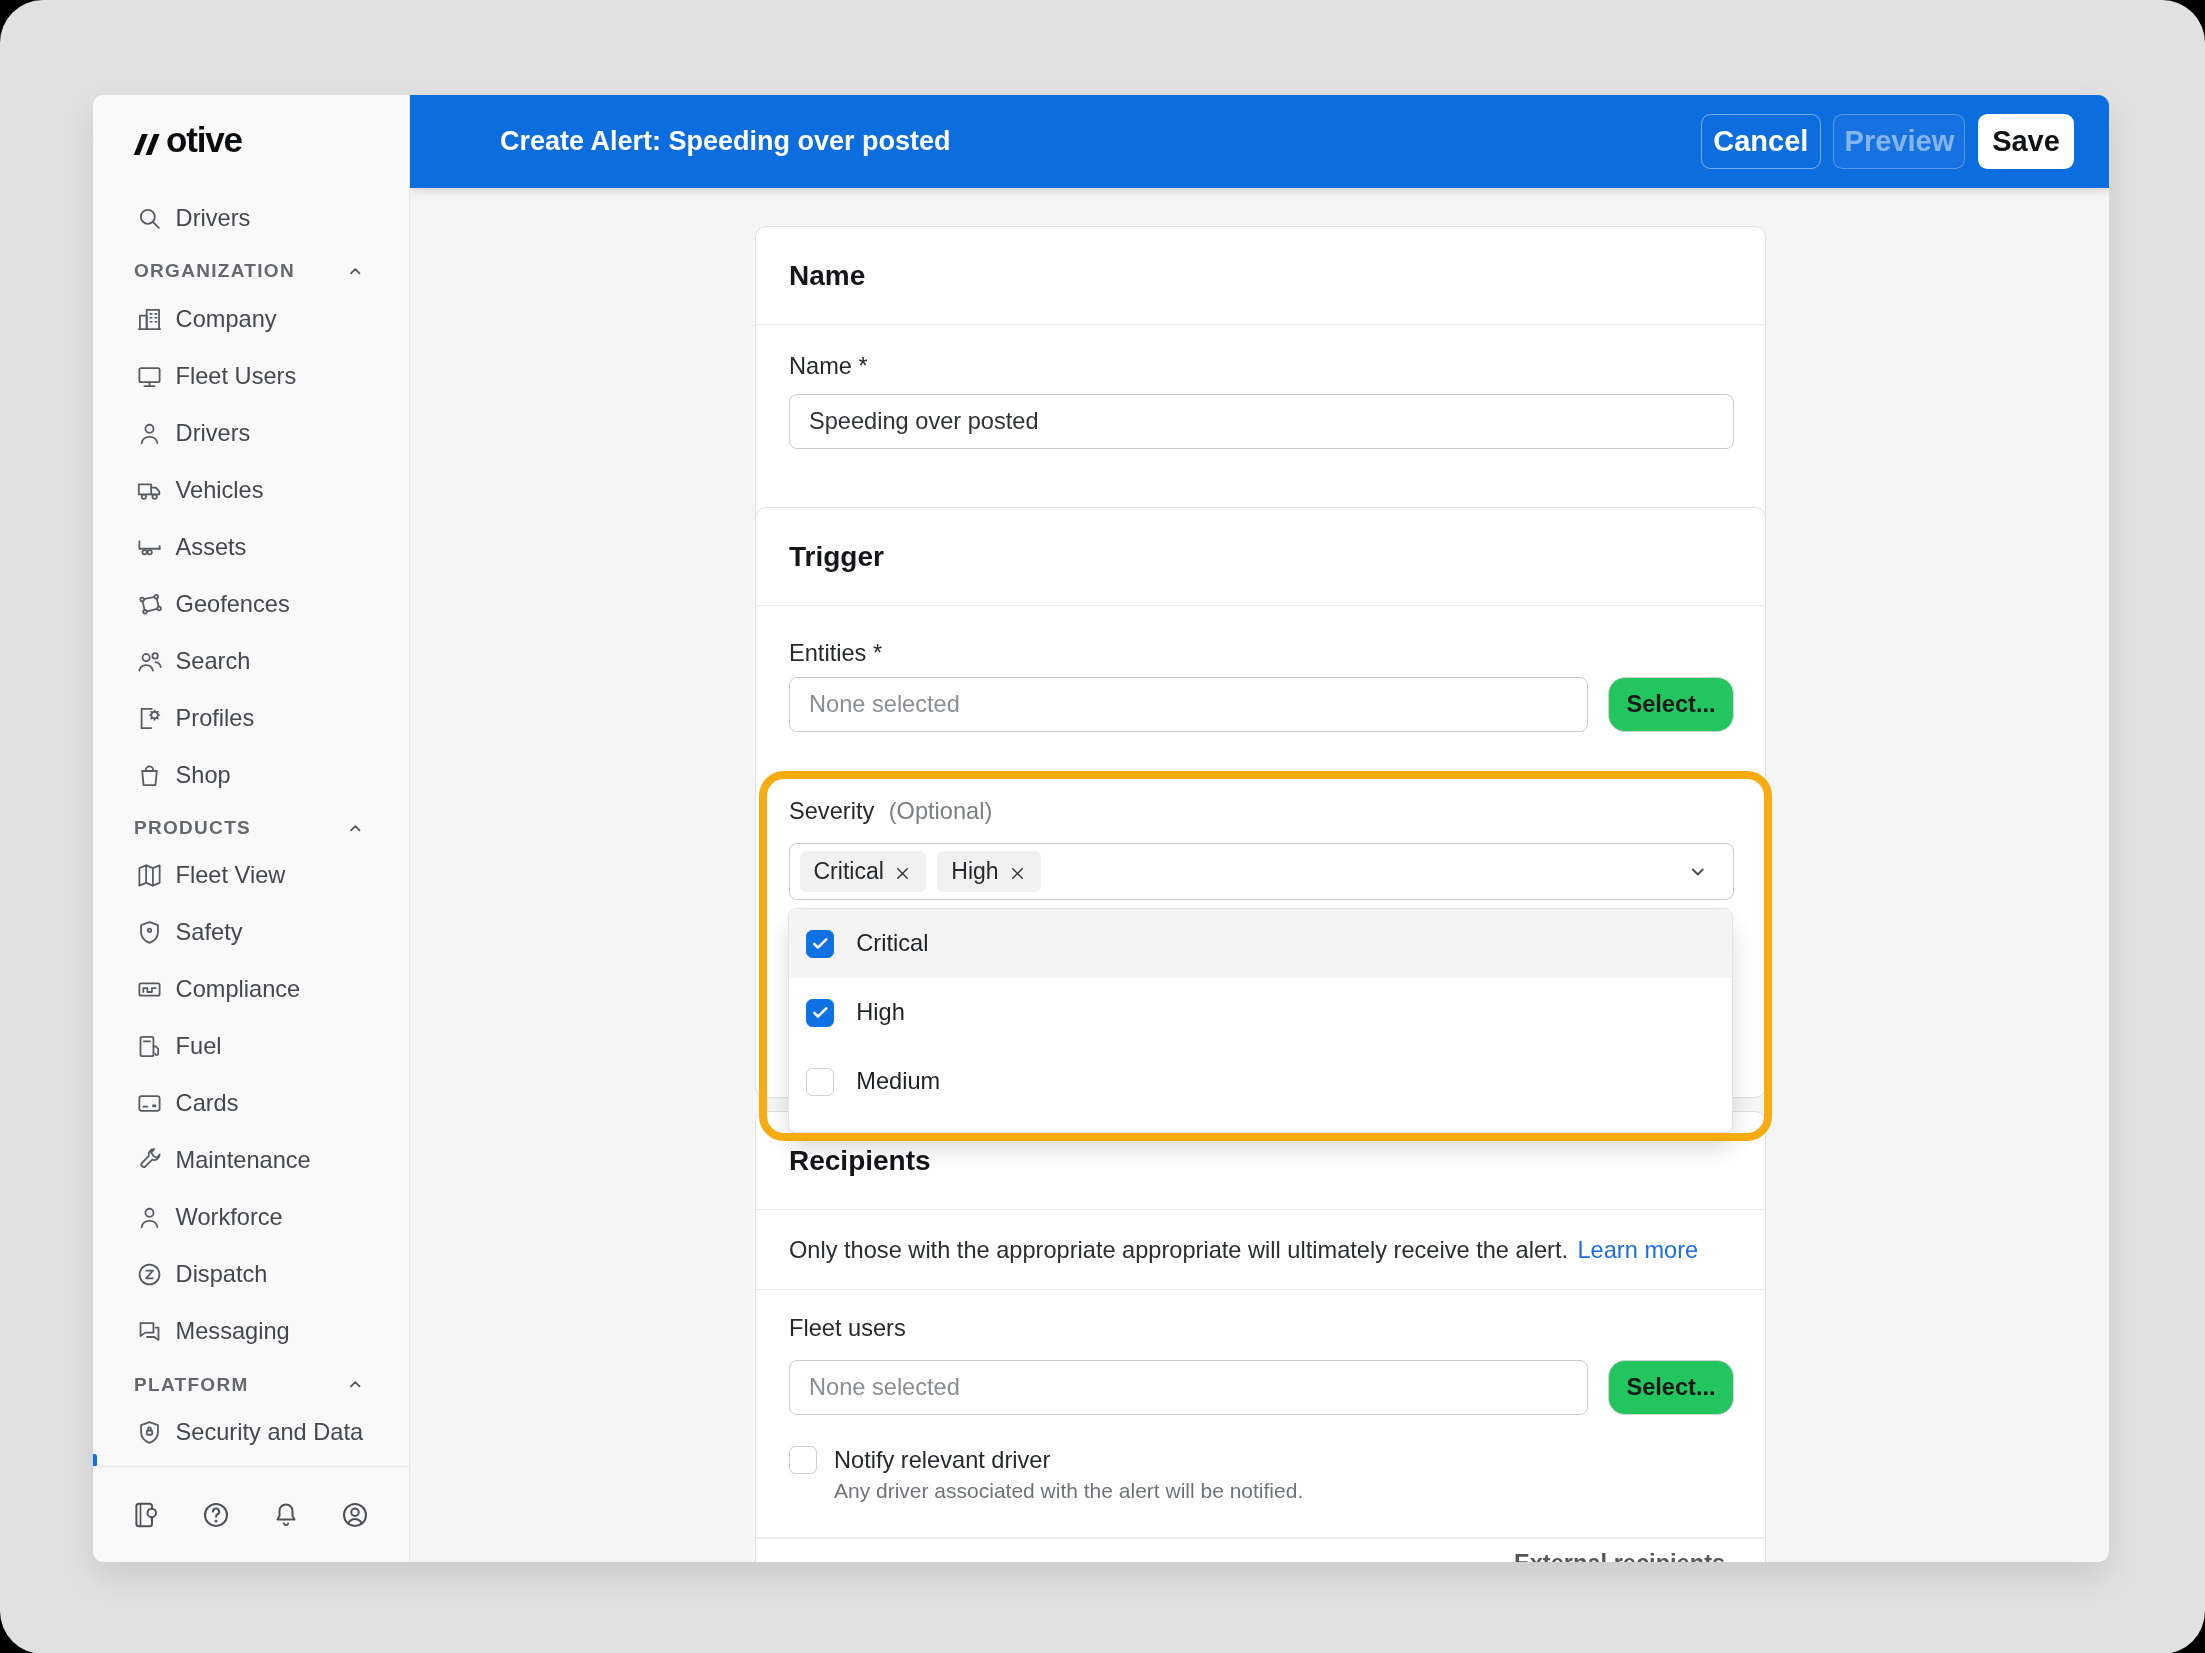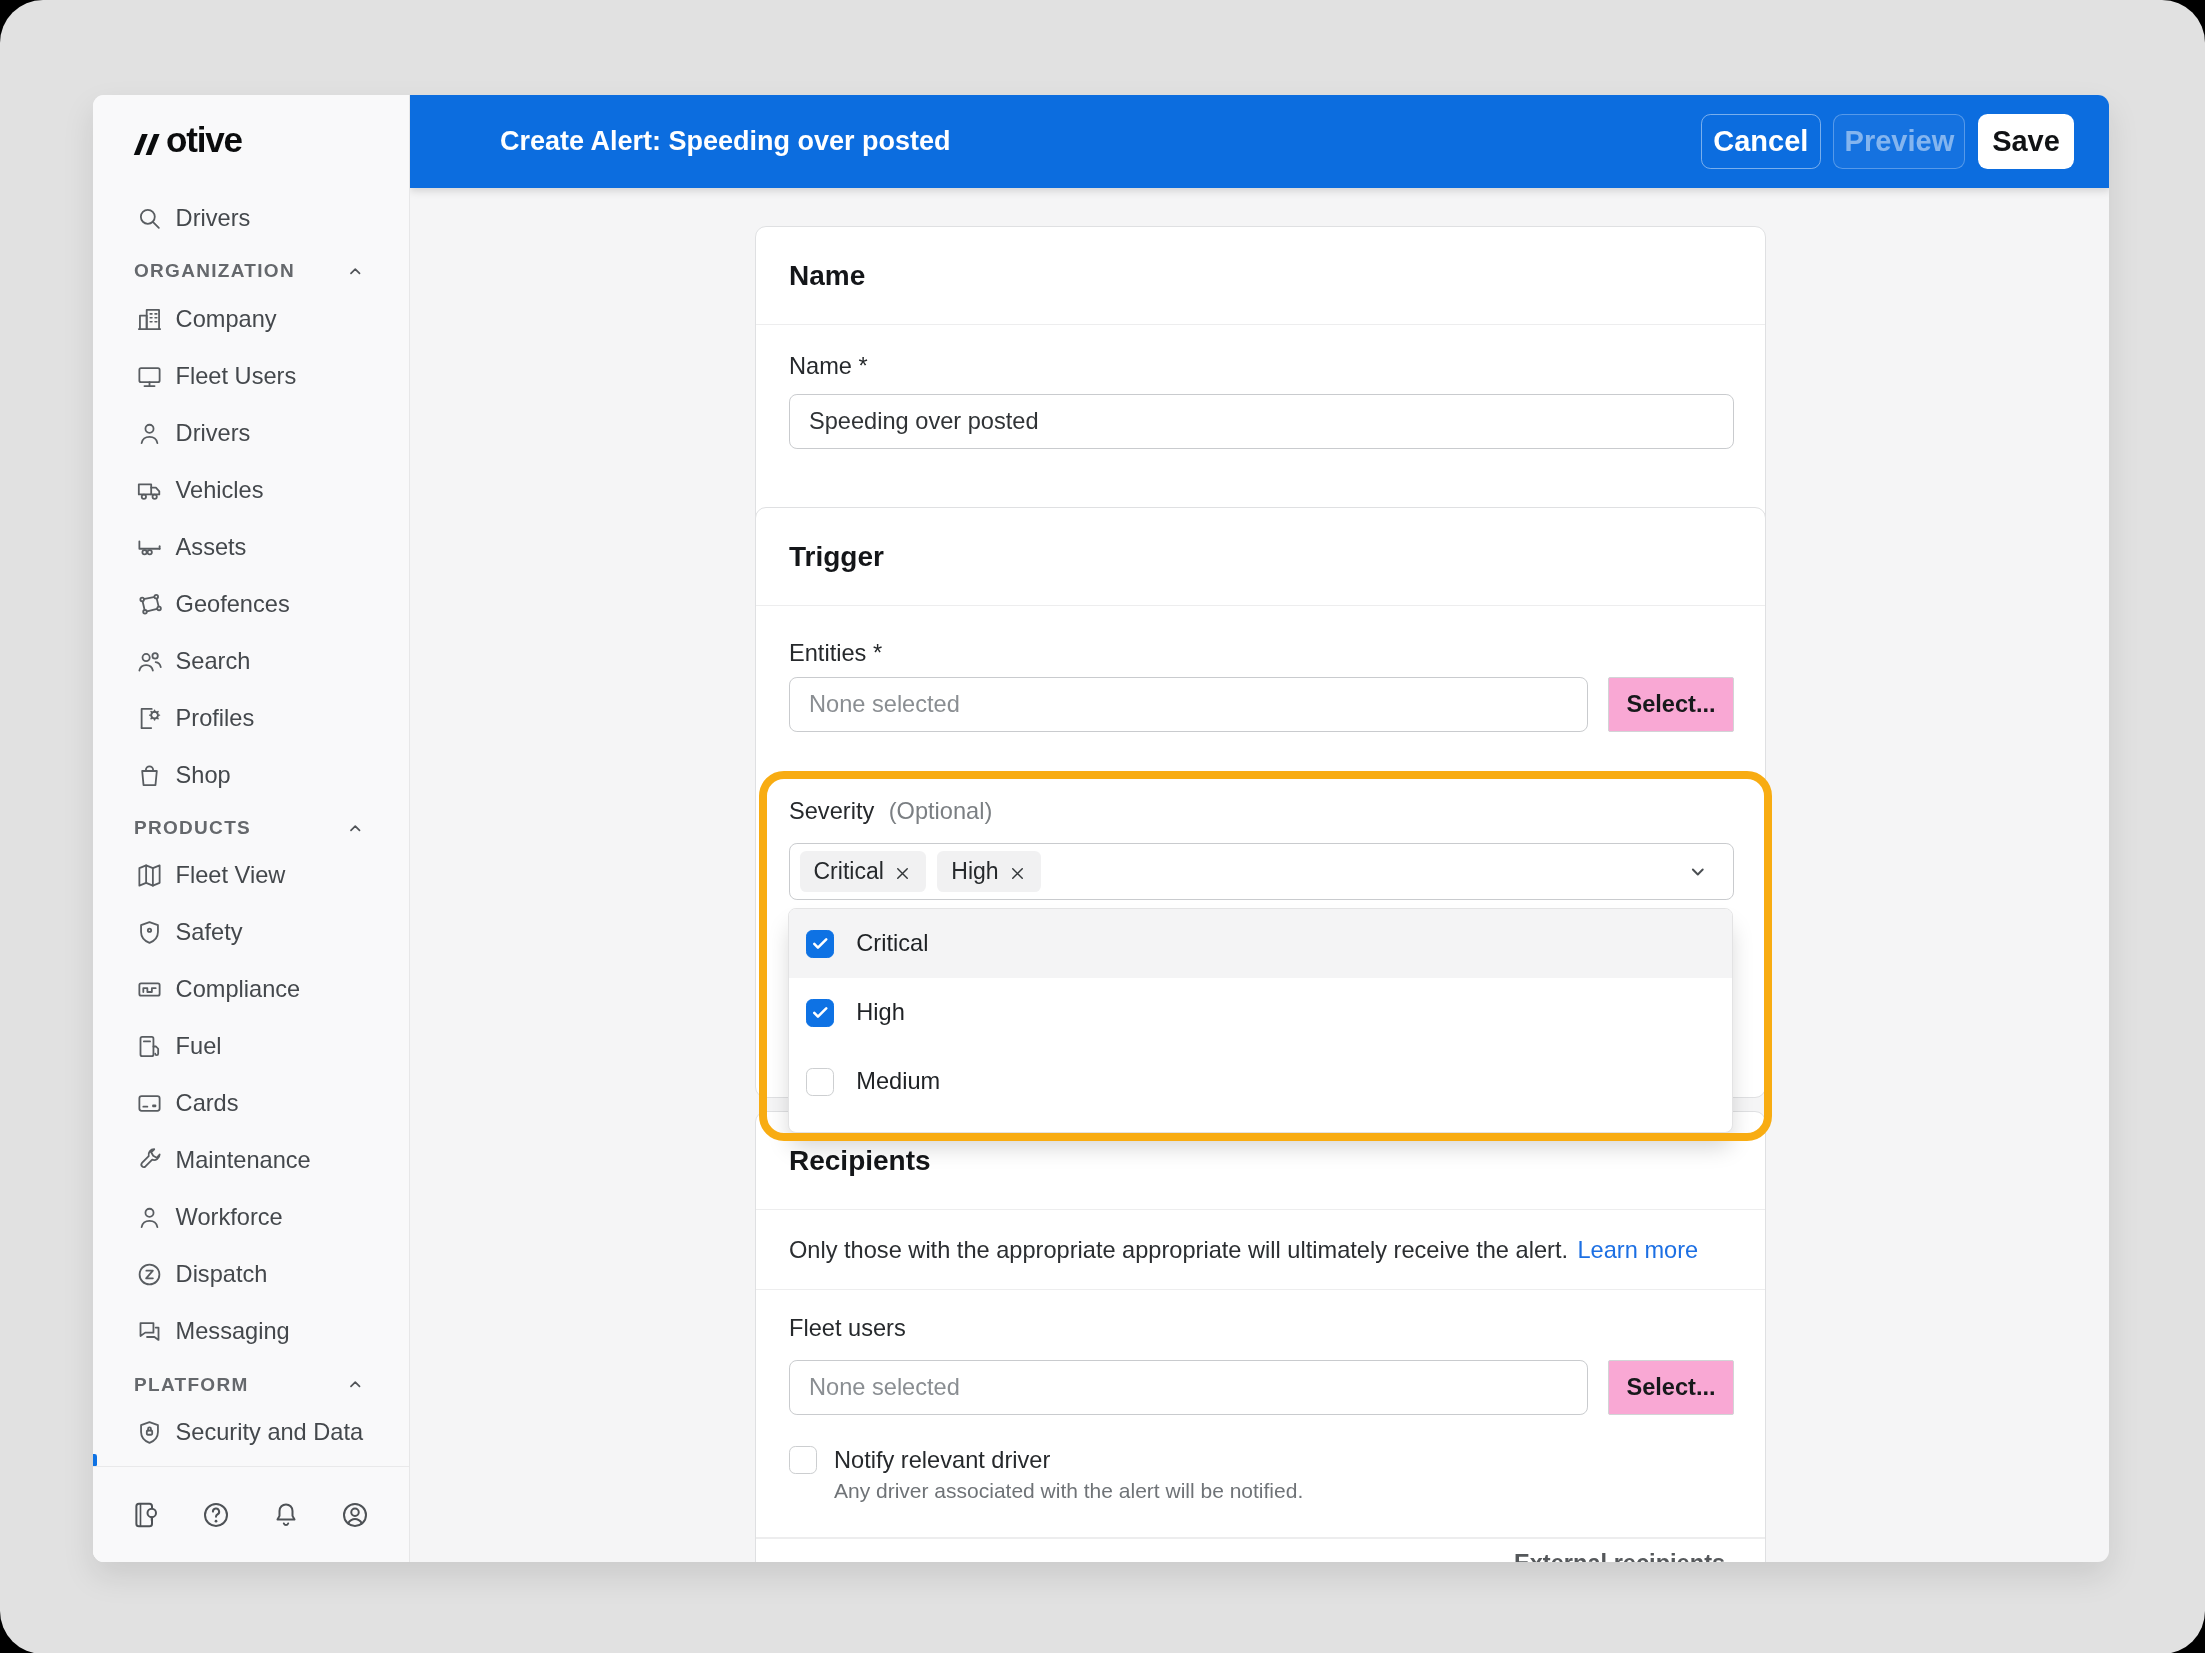--- a/index.html
+++ b/index.html
@@ -42,21 +42,21 @@
   .tbtn-save{width:96px;background:#FFFFFF;color:#101214;border:none}
   
   .card{position:absolute;left:662px;width:1011px;background:#FFFFFF;border:1.2px solid #DFE0E2;border-radius:11px}
   .card-title{height:98px;border-bottom:1.6px solid #EDEDEE;display:flex;align-items:center;padding:0 33px;
               font-size:28px;font-weight:700;color:#141619}
   .field-label{position:absolute;left:33px;font-size:23.6px;color:#26292C}
   .opt{color:#7B7F83}
   .tinput{position:absolute;background:#fff;border:1.6px solid #C9CBCE;border-radius:7.9px;
           display:flex;align-items:center;padding:16px 19px;font-size:23.6px;color:#303336}
   .tinput .ph{color:#8A8E92}
-  .select-btn{position:absolute;width:126px;height:55px;background:#f9a8d4;border:1.6px solid #D2D4D6;border-radius:2px;
+  .select-btn{position:absolute;width:126px;height:55px;background:#22c55e;border:1.6px solid #D2D4D6;border-radius:17px;
               display:flex;align-items:center;justify-content:center;font-size:23.6px;font-weight:700;color:#17191B;cursor:pointer}
   .hr{position:absolute;left:0;width:100%;height:1.6px;background:#EDEDEE}
   
   .card-name{top:131px;height:307px}
   
   .card-trigger{top:412px;height:591px}
   
   .sev-input{left:33px;top:335px;width:945px;height:57px;padding:0 9.5px}
   .chips{display:flex;gap:11px}
   .chip{display:inline-flex;align-items:center;gap:9.5px;height:41px;padding:0 14px;background:#F1F1F2;

